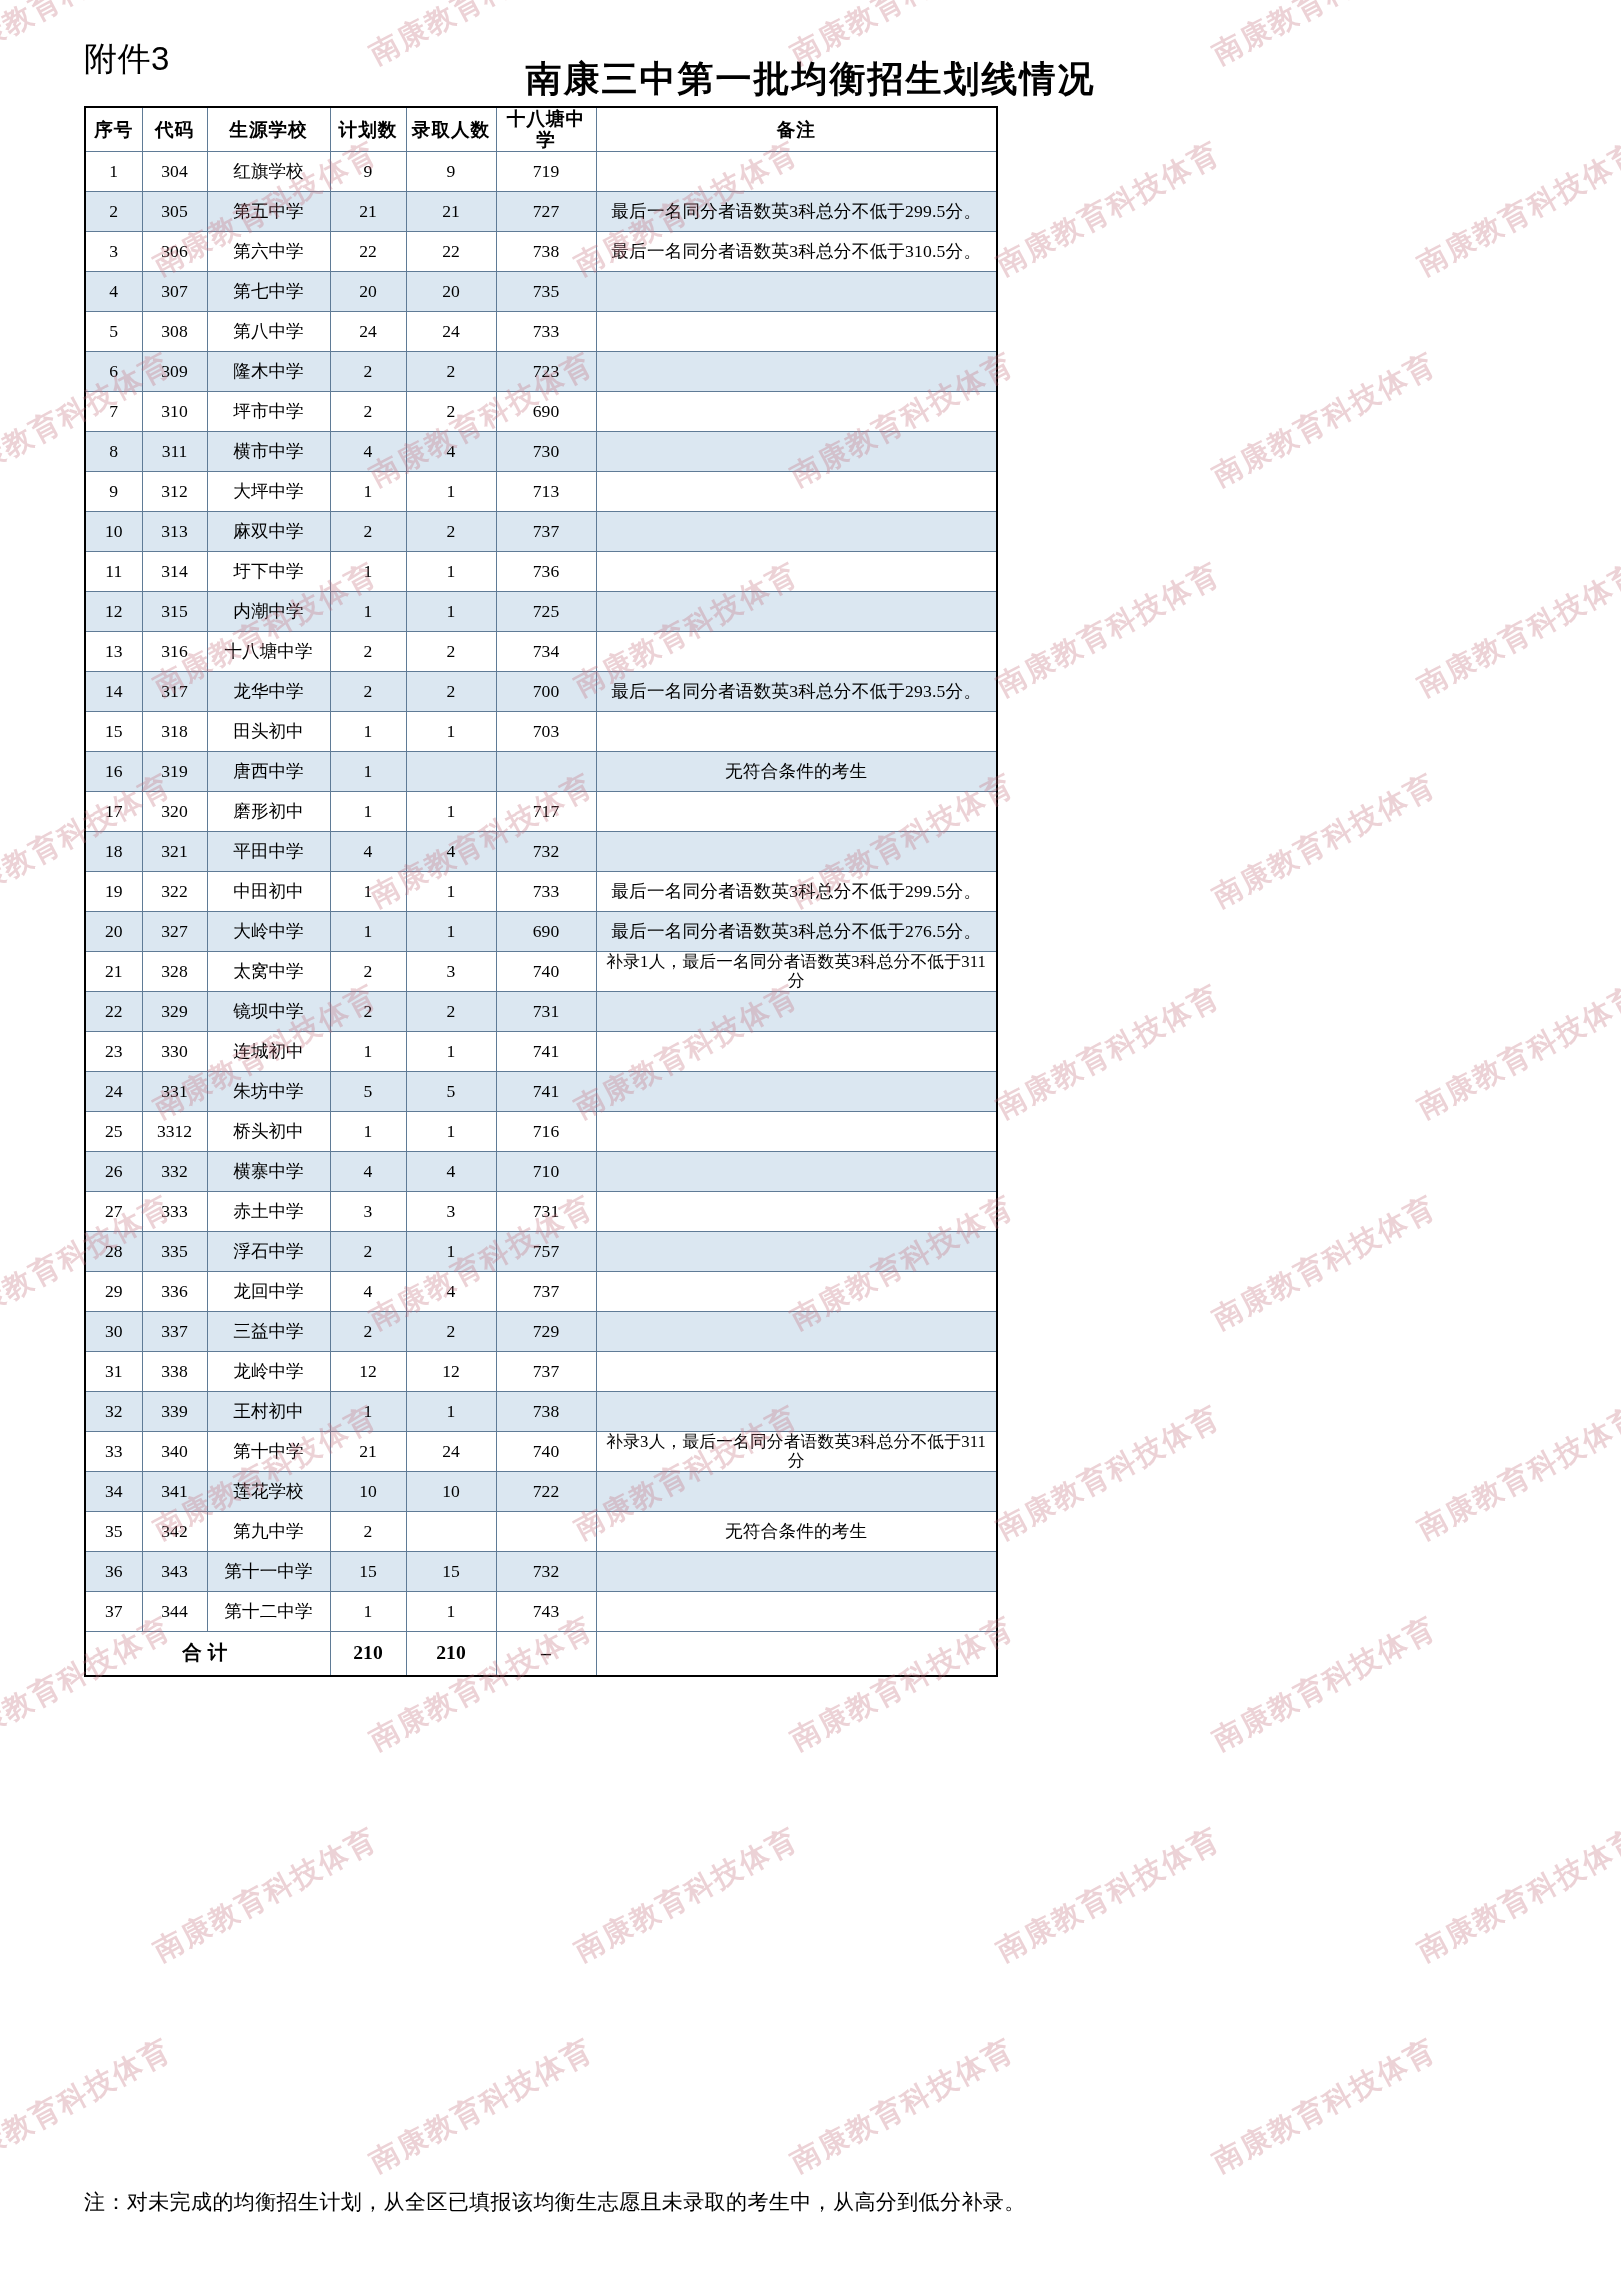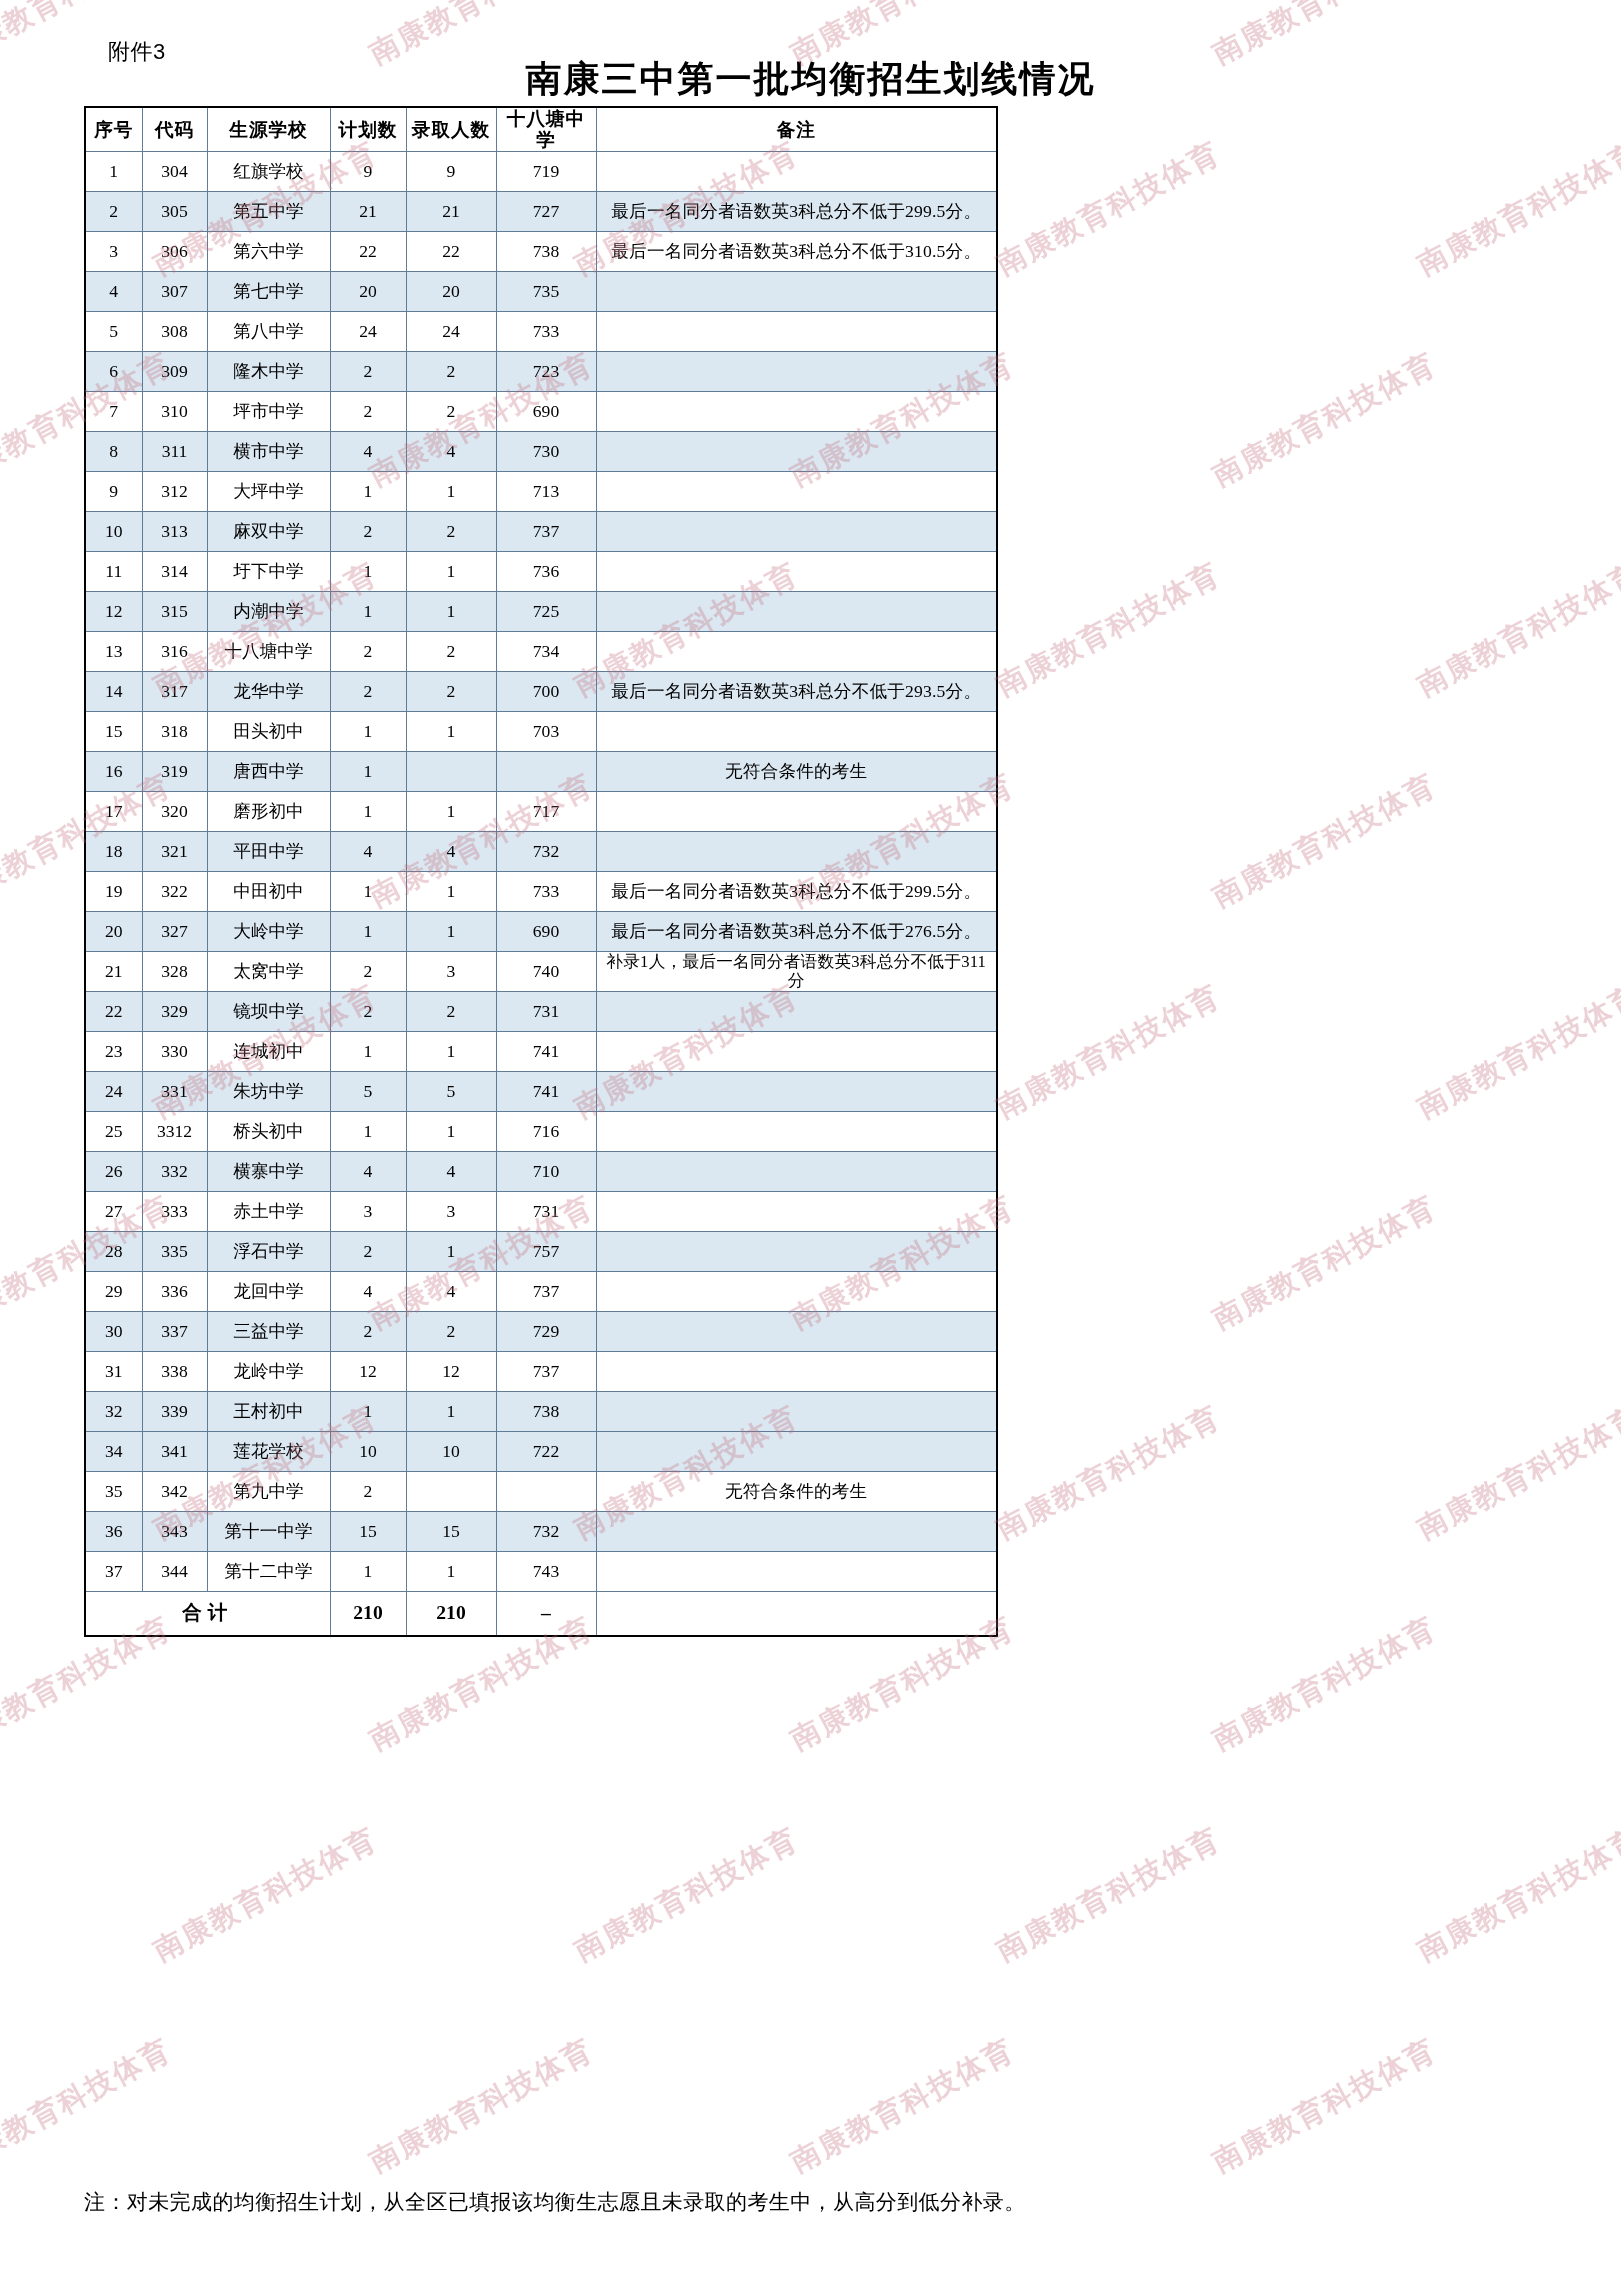--- a/index.html
+++ b/index.html
@@ -40,25 +40,24 @@
     white-space: nowrap;
     transform: rotate(-28deg);
     transform-origin: left top;
   }
 
   
   .attach-label {
     position: absolute;
     left: 84px;
     top: 37px;
-    font-size: 22px;
+    font-size: 33px;
     font-family: "Liberation Sans", sans-serif;
     font-weight: 400;
     letter-spacing: 0.5px;
-    margin-left: 24px;
   }
   .doc-title {
     position: absolute;
     left: 0;
     right: 0;
     top: 55px;
     text-align: center;
     font-size: 36px;
     font-weight: 700;
     letter-spacing: 2px;
@@ -487,20 +486,29 @@
           </tr>
           <tr class="band">
             <td>32</td>
             <td>339</td>
             <td>王村初中</td>
             <td>1</td>
             <td>1</td>
             <td>738</td>
             <td class="note"></td>
           </tr>
+          <tr class="plain">
+            <td>33</td>
+            <td>340</td>
+            <td>第十中学</td>
+            <td>21</td>
+            <td>24</td>
+            <td>740</td>
+            <td class="note wide">补录3人，最后一名同分者语数英3科总分不低于311分</td>
+          </tr>
           <tr class="band">
             <td>34</td>
             <td>341</td>
             <td>莲花学校</td>
             <td>10</td>
             <td>10</td>
             <td>722</td>
             <td class="note"></td>
           </tr>
           <tr class="plain">

